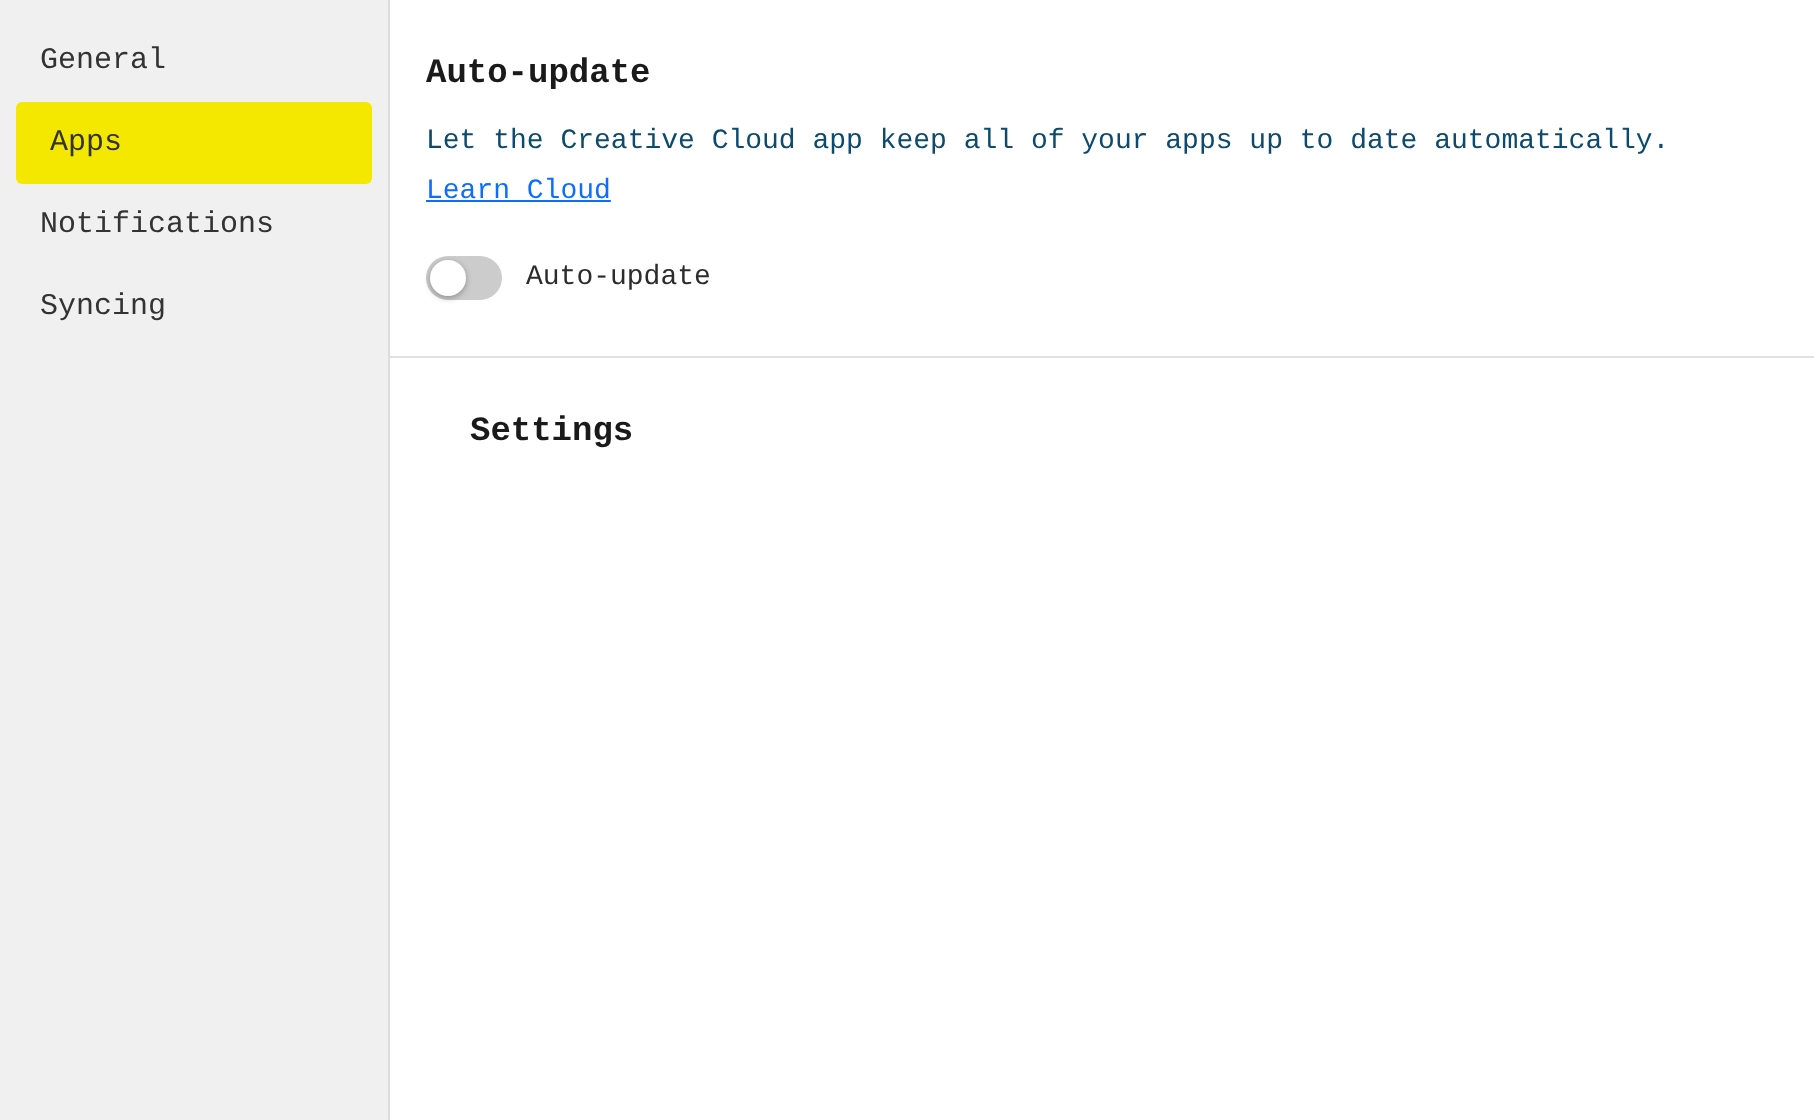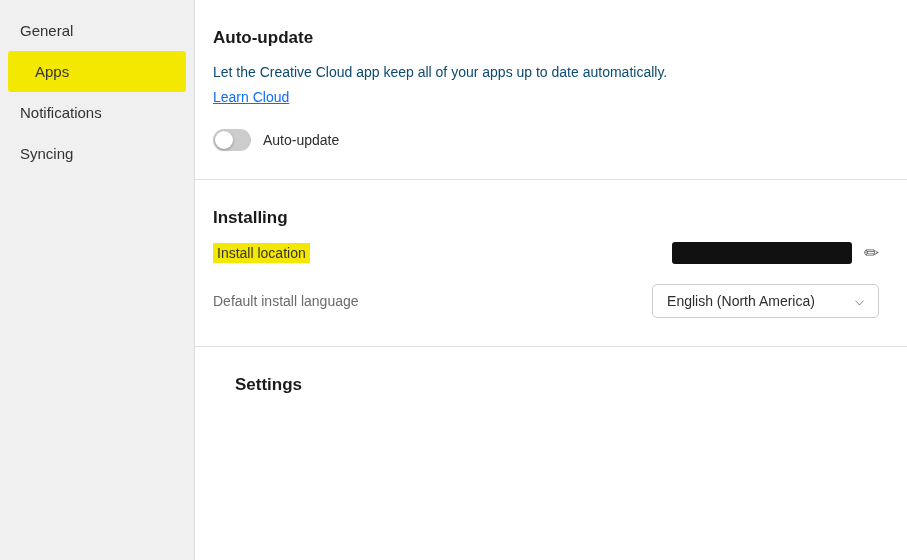--- a/index.html
+++ b/index.html
@@ -1,15 +1,15 @@
 <!DOCTYPE html>
 <html><head>
   <meta charset="utf-8">
   <style>
-    * { box-sizing: border-box; margin: 0; padding: 0; }
+    * { box-sizing: border-box; margin: 0; padding: 0; font-family: Liberation Mono, monospace; }
     body {
       font-family: -apple-system, BlinkMacSystemFont, 'Segoe UI', Arial, sans-serif;
       background: #f5f5f5;
       display: flex;
       height: 560px;
       width: 907px;
       overflow: hidden;
       font-size: 14px;
       color: #2c2c2c;
     }
@@ -28,21 +28,21 @@
       cursor: pointer;
       color: #333;
       font-size: 15px;
       font-weight: 400;
     }
     .sidebar-item.active {
       background: #f5e800;
       font-weight: 500;
       border-radius: 3px;
       margin: 0 8px;
-      padding: 12px 27px;
+      padding: 12px 17px;
     }
 
     
     .main {
       flex: 1;
       background: #fff;
       overflow-y: auto;
     }
 
     .section {
@@ -199,37 +199,18 @@
     <p class="description-text">Let the Creative Cloud app keep all of your apps up to date automatically.</p>
     <a class="learn-more-link">Learn Cloud</a>
     <div class="toggle-row">
       <div class="toggle-switch">
         <div class="toggle-knob"></div>
       </div>
       <span class="toggle-label">Auto-update</span>
     </div>
   </div>
 
-  <div class="section">
-    <div class="section-title">Installing</div>
-
-    <div class="install-location-row">
-      <span class="install-location-label highlighted">Install location</span>
-      <div class="install-path-area">
-        <div class="install-path-redacted"></div>
-        <span class="edit-icon">✏</span>
-      </div>
-    </div>
-
-    <div class="language-row">
-      <span class="language-label">Default install language</span>
-      <div class="language-select">
-        <span class="language-select-text">English (North America)</span>
-        <span class="chevron-down">⌵</span>
-      </div>
-    </div>
-  </div>
 
   <div class="settings-section">
     <div class="section-title">Settings</div>
   </div>
 
 </main>
 
 </body></html>

